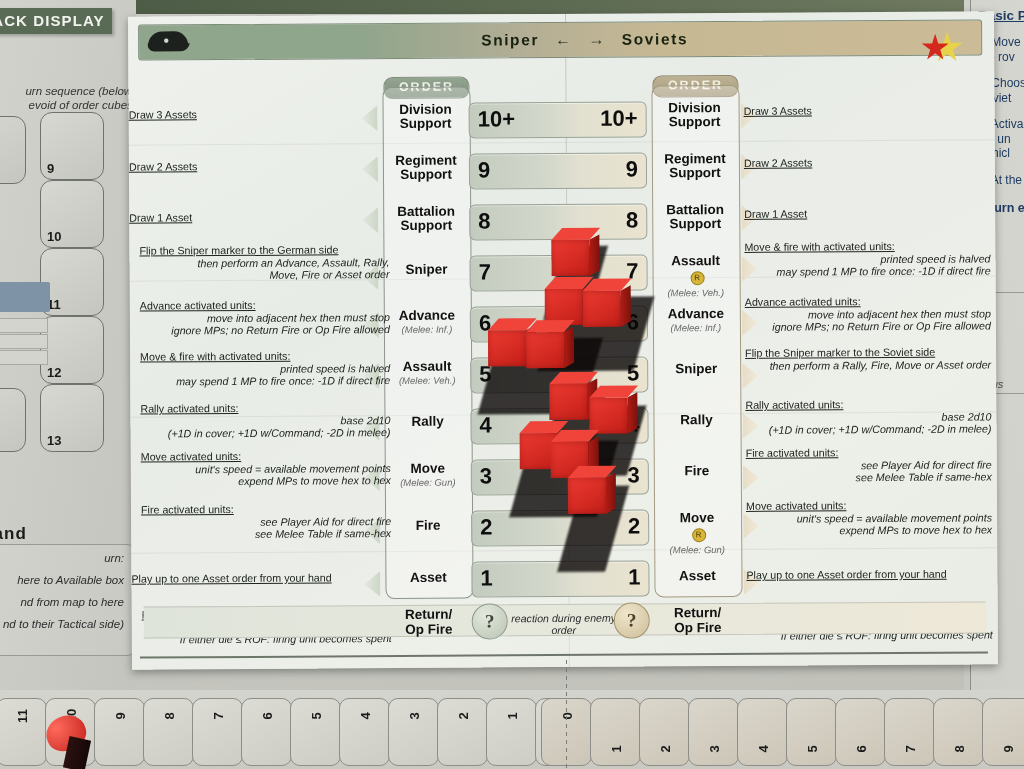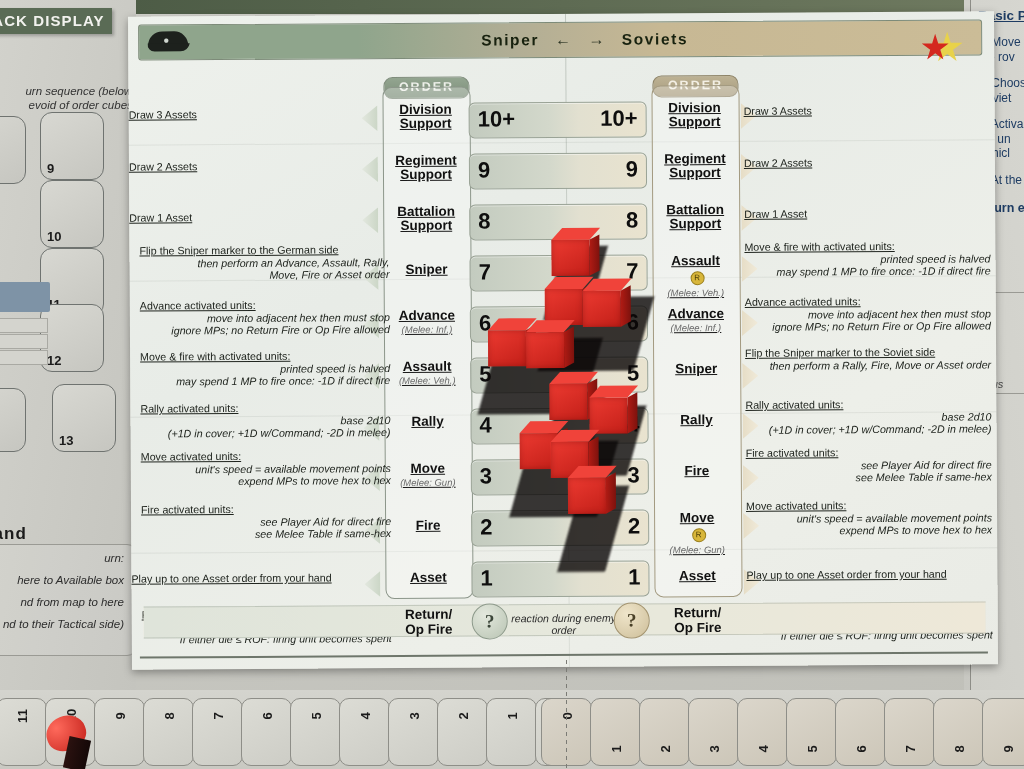--- a/index.html
+++ b/index.html
@@ -96,21 +96,21 @@
     border:1.5px solid #7f8c7c;text-align:center;line-height:19px;
     font-size:12.5px;font-weight:bold;letter-spacing:2px;color:#eef0ea;}
   #order-pill-left{left:255px;background:linear-gradient(to bottom,#93a590,#7d8f7a);}
   #order-pill-right{left:524px;background:linear-gradient(to bottom,#bdb294,#a89c7e);color:#f3efe4;border-color:#8e8468;}
 
   
   .order-col{position:absolute;top:72px;width:86px;height:510px;
     border:1.2px solid #8c968a;border-radius:9px;background:rgba(255,255,255,.30);}
   #order-col-left{left:254px;}
   #order-col-right{left:523px;border-color:#a39a80;}
-  .order-name{position:absolute;width:86px;text-align:center;text-decoration:underline;}
+  .order-name{position:absolute;width:86px;text-align:center;}
   .order-name b{display:block;font-size:13.5px;font-weight:bold;line-height:14px;color:#111;}
   .order-name i{display:block;font-size:9.5px;font-style:italic;color:#6a6a6a;margin-top:1px;}
   #col-names-left .order-name{left:254px;}
   #col-names-right .order-name{left:523px;}
   .rbadge{display:inline-block;width:12px;height:12px;border-radius:50%;
     background:#d8b63a;border:1.4px solid #9a7f1c;color:#4a3c06;font-size:8px;
     line-height:11px;text-align:center;vertical-align:2px;margin-left:3px;font-style:normal;}
 
   
   .valbar{position:absolute;left:340px;width:176px;height:34px;border-radius:6px;
@@ -208,24 +208,24 @@
     <div class="trackbox" style="left:-46px;top:116px;width:70px;height:66px;"></div>
     <div class="trackbox" style="left:40px;top:112px;width:62px;height:66px;">
         <span>9</span>
       </div>
     <div class="trackbox" style="left:40px;top:180px;width:62px;height:66px;">
         <span>10</span>
       </div>
     <div class="trackbox" style="left:40px;top:248px;width:62px;height:66px;">
         <span>11</span>
       </div>
-    <div class="trackbox" style="left:40px;top:304px;width:62px;height:66px;">
+    <div class="trackbox" style="left:40px;top:316px;width:62px;height:66px;">
         <span>12</span>
       </div>
-    <div class="trackbox" style="left:40px;top:384px;width:62px;height:66px;margin-left:12px;">
+    <div class="trackbox" style="left:40px;top:384px;width:62px;height:66px;">
         <span>13</span>
       </div>
     <div class="trackbox" style="left:-46px;top:388px;width:70px;height:62px;"></div>
 
     <div id="leftblue"></div>
     <div class="leftgreyrow" style="top:318px;"></div>
     <div class="leftgreyrow" style="top:334px;"></div>
     <div class="leftgreyrow" style="top:350px;"></div>
 
     <div id="cmd-title">ommand</div>

